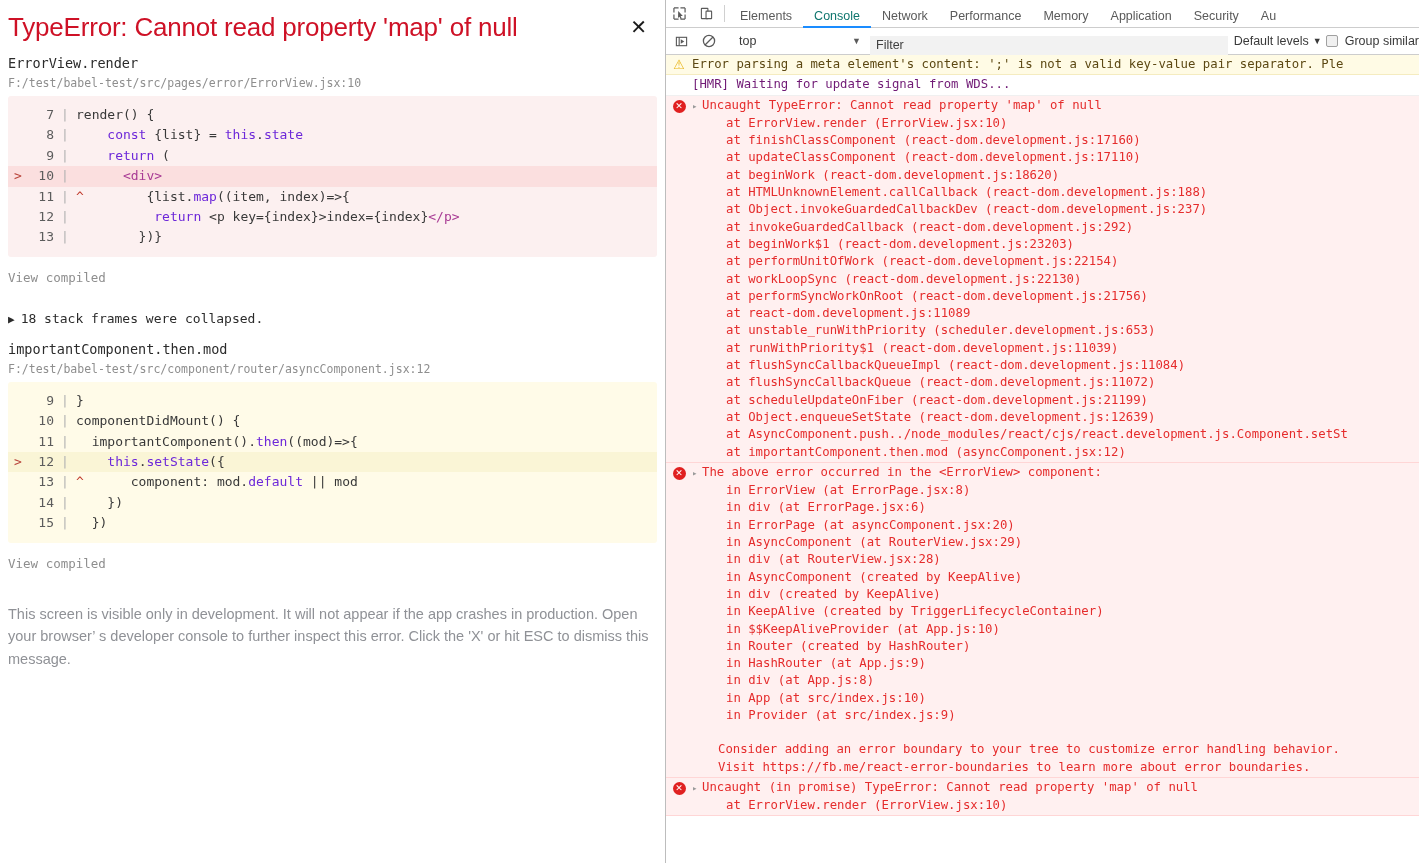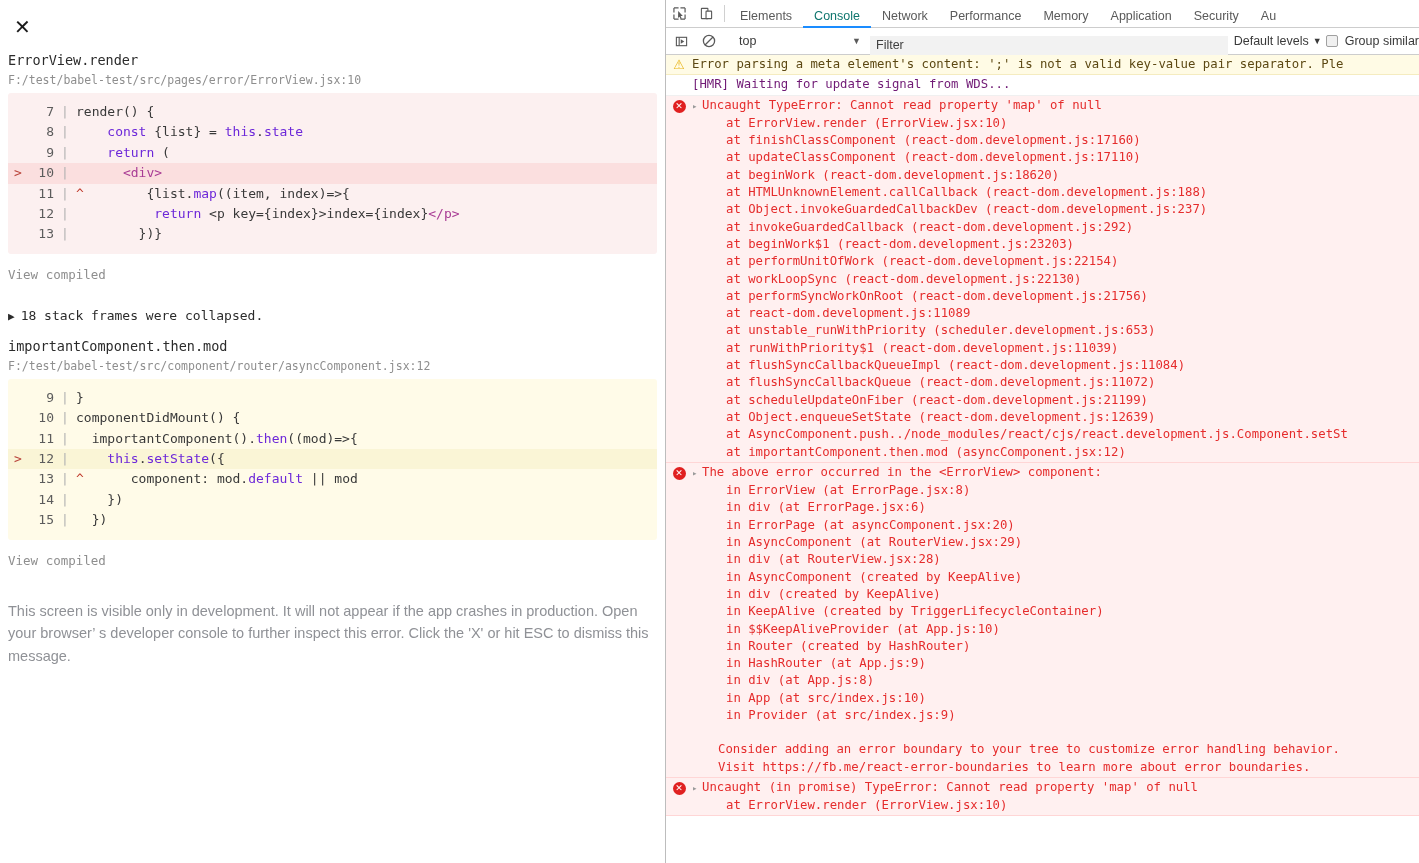--- a/index.html
+++ b/index.html
@@ -232,20 +232,21 @@
   .msg-line.blank { height: 17px; }
 </style>
 </head>
 <body>
 
 <div id="root">
 
   <div class="overlay">
 
     <div class="ov-header">
+      <div class="ov-title">TypeError: Cannot read property 'map' of null</div>
       <div class="ov-close">✕</div>
     </div>
 
     <div class="frame">
       <div class="frame-fn">ErrorView.render</div>
       <div class="frame-loc">F:/test/babel-test/src/pages/error/ErrorView.jsx:10</div>
       <div class="codeblock err" id="cb0"><span class="cline"><span class="cmark"></span><span class="cnum">7</span><span class="cbar">|</span><span class="ctext">render() {</span></span><span class="cline"><span class="cmark"></span><span class="cnum">8</span><span class="cbar">|</span><span class="ctext">    <span class="kw">const</span> {list} = <span class="kw">this</span>.<span class="kw">state</span></span></span><span class="cline"><span class="cmark"></span><span class="cnum">9</span><span class="cbar">|</span><span class="ctext">    <span class="kw">return</span> (</span></span><span class="cline hl"><span class="cmark">&gt;</span><span class="cnum">10</span><span class="cbar">|</span><span class="ctext">      <span class="tag">&lt;div&gt;</span></span></span><span class="cline"><span class="cmark"></span><span class="cnum">11</span><span class="cbar">|</span><span class="ctext"><span class="ccaret">^</span>        {list.<span class="kw">map</span>((item, index)=&gt;{</span></span><span class="cline"><span class="cmark"></span><span class="cnum">12</span><span class="cbar">|</span><span class="ctext">          <span class="kw">return</span> &lt;p key={index}&gt;index={index}<span class="tag">&lt;/p&gt;</span></span></span><span class="cline"><span class="cmark"></span><span class="cnum">13</span><span class="cbar">|</span><span class="ctext">        })}</span></span></div>
       <div class="viewcompiled">View compiled</div>
     </div>
 

